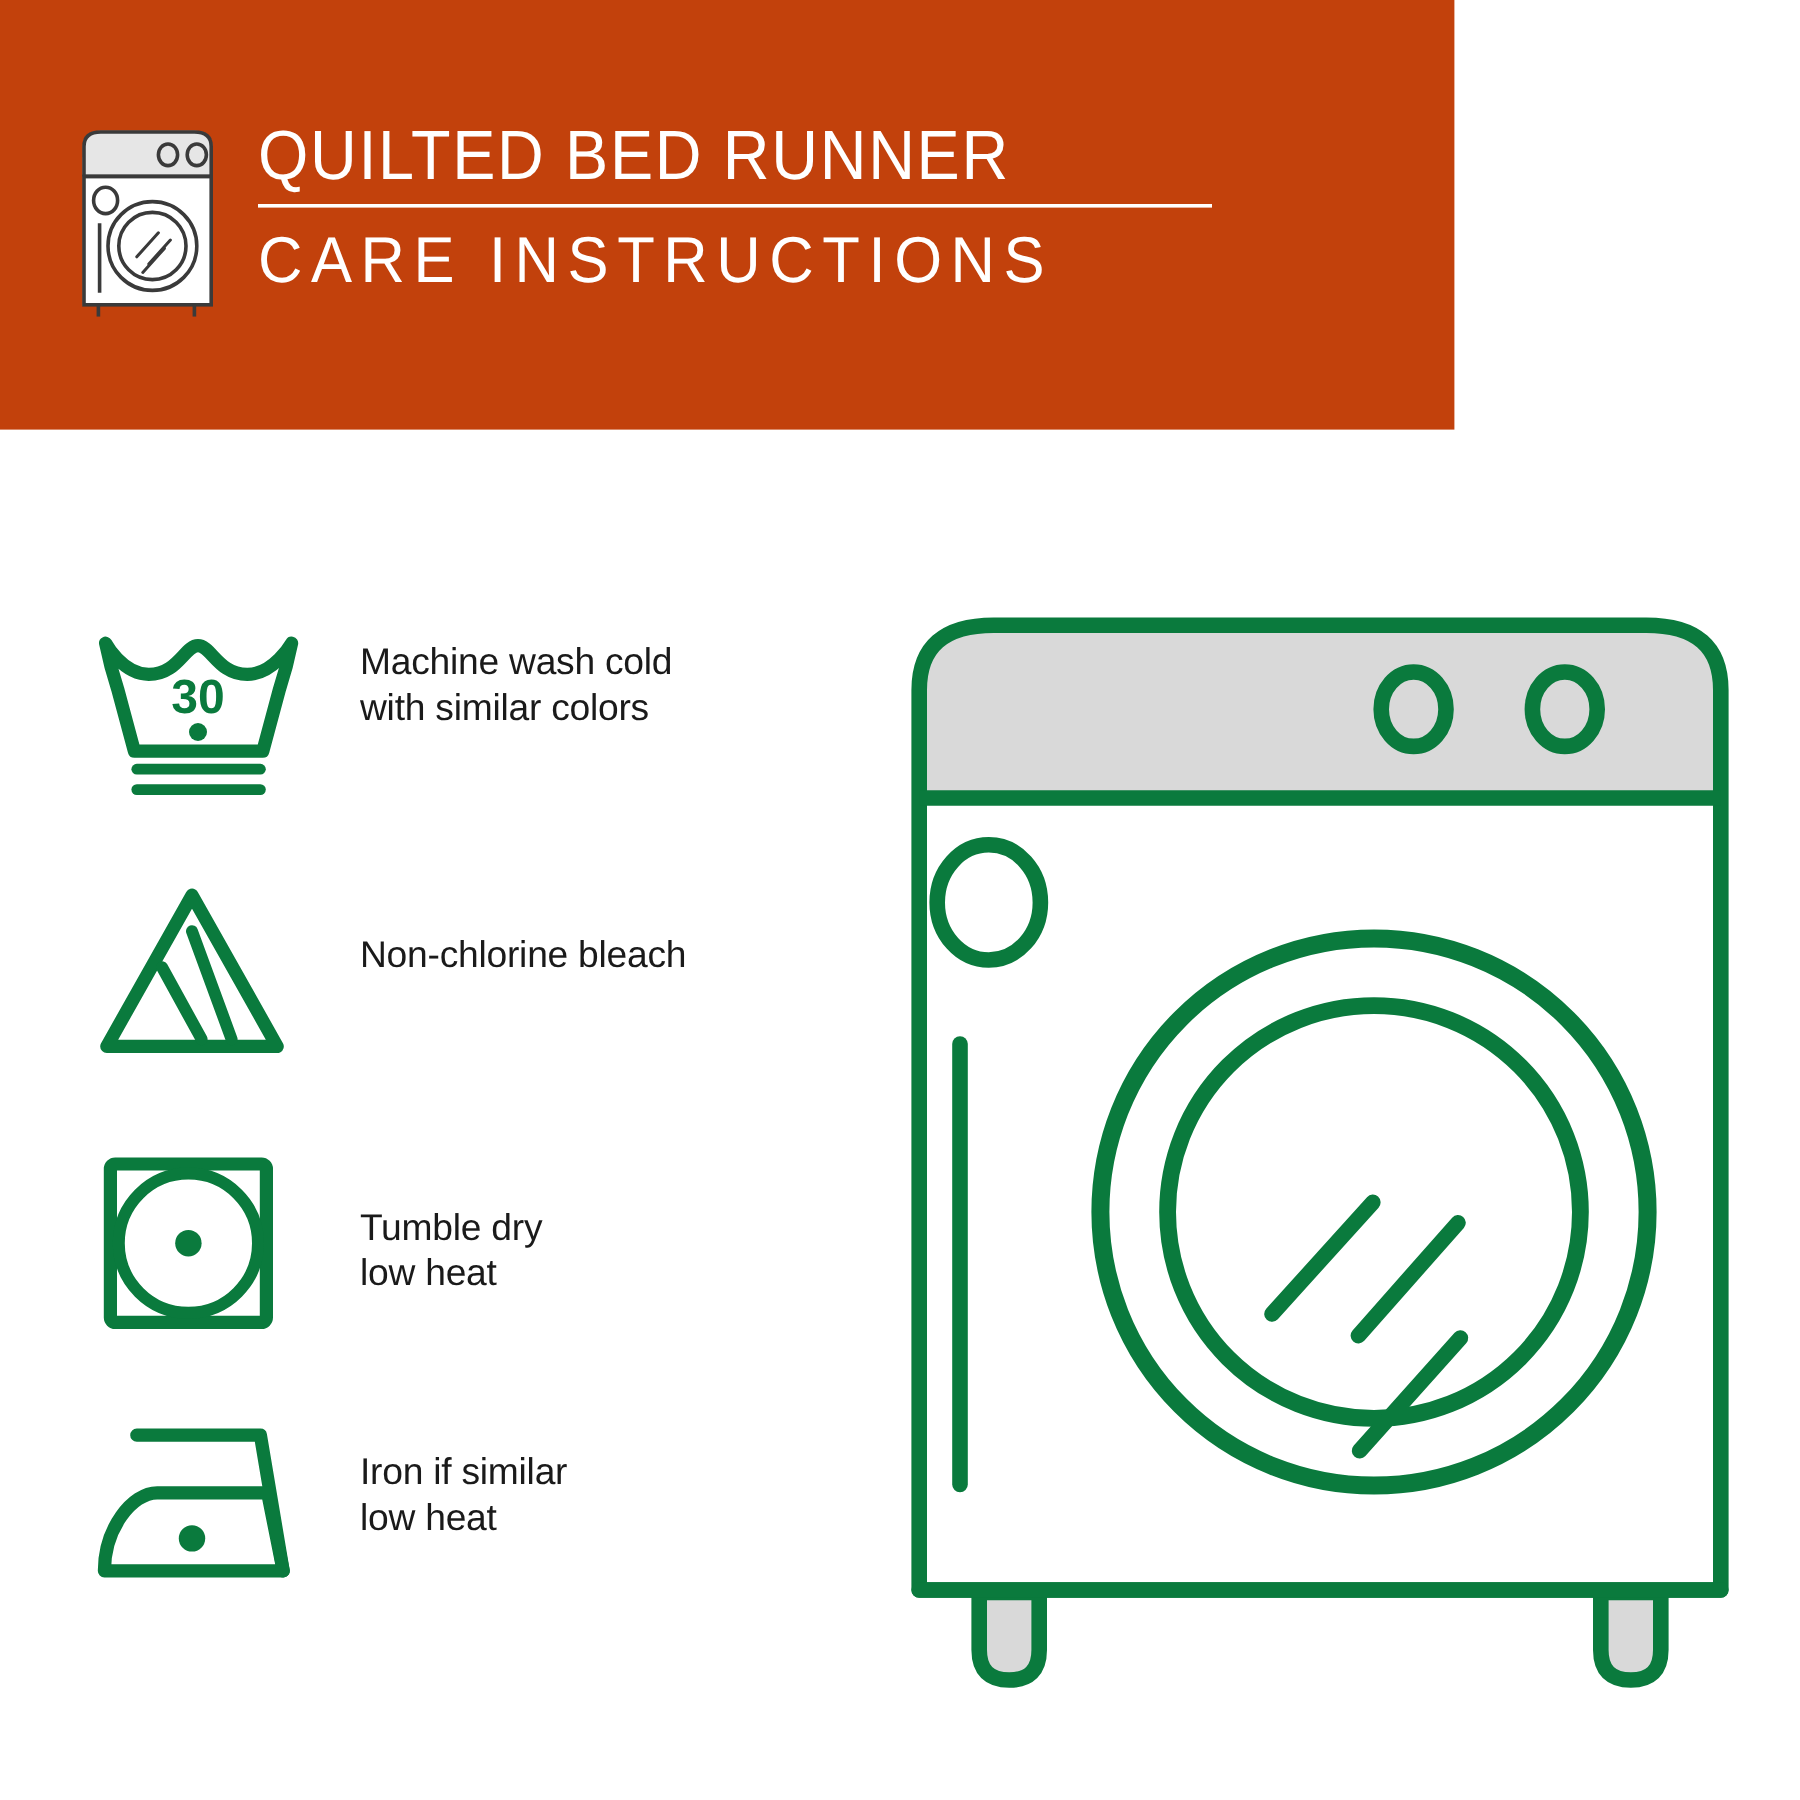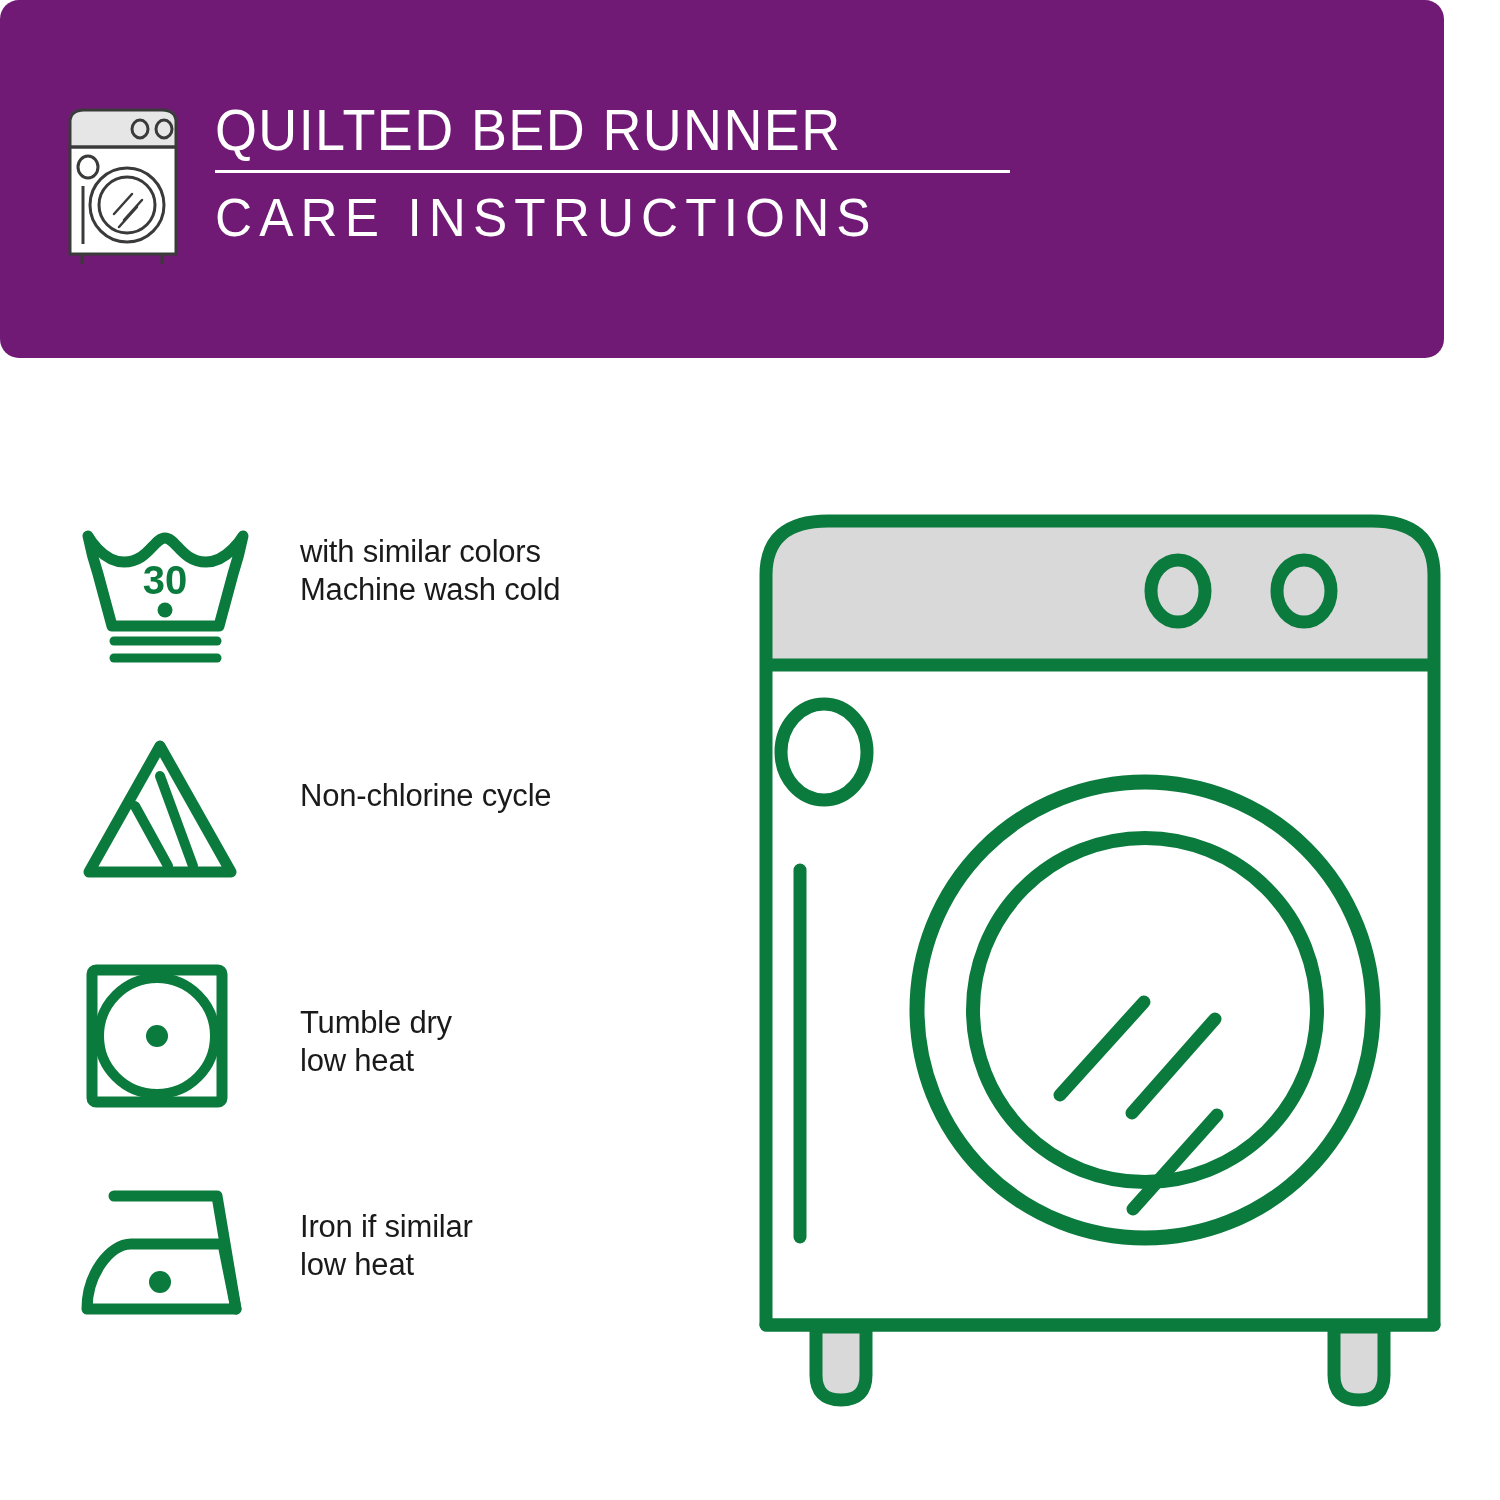--- a/index.html
+++ b/index.html
@@ -6,23 +6,22 @@
   body{
     width:1500px;height:1500px;
     background:#ffffff;
     font-family:"Liberation Sans", sans-serif;
     overflow:hidden;
     position:relative;
   }
 
   
   .header{
-    position:absolute;left:0;top:0;width:1444px;height:358px;
-    background:#701a75;
-    border-radius:19px;
+    position:absolute;left:0;top:0;width:1212px;height:358px;
+    background:#c2410c;
   }
   .header-logo{
     position:absolute;left:62px;top:104px;width:130px;height:160px;
   }
   .header-text{
     position:absolute;left:215px;top:98px;width:810px;
   }
   .title-main{
     color:#ffffff;
     font-family:"Liberation Sans Narrow","Liberation Sans",sans-serif;
@@ -137,35 +136,35 @@
 
         <text x="87" y="72" font-family="Liberation Sans, sans-serif" font-size="40" font-weight="bold" fill="#0A7A3D" text-anchor="middle">30</text>
 
         <circle cx="87" cy="88" r="7.5" fill="#0A7A3D"></circle>
 
         <line x1="36" y1="119" x2="139" y2="119" stroke="#0A7A3D" stroke-width="9" stroke-linecap="round"></line>
         <line x1="36" y1="136" x2="139" y2="136" stroke="#0A7A3D" stroke-width="9" stroke-linecap="round"></line>
       </svg>
     </div>
     <div class="care-text">
+      <div>Machine wash cold</div>
       <div>with similar colors</div>
-      <div>Machine wash cold</div>
     </div>
   </div>
 
   <div class="care-row r2">
     <div class="care-icon">
       <svg viewBox="0 0 175 150" width="175" height="150">
         <path d="M82 12 L153 138 L11 138 Z" fill="none" stroke="#0A7A3D" stroke-width="11" stroke-linejoin="round"></path>
         <line x1="82" y1="42" x2="115" y2="132" stroke="#0A7A3D" stroke-width="10" stroke-linecap="round"></line>
         <line x1="57" y1="72" x2="90" y2="132" stroke="#0A7A3D" stroke-width="10" stroke-linecap="round"></line>
       </svg>
     </div>
     <div class="care-text">
-      <div>Non-chlorine cycle</div>
+      <div>Non-chlorine bleach</div>
     </div>
   </div>
 
   <div class="care-row r3">
     <div class="care-icon">
       <svg viewBox="0 0 175 150" width="175" height="150">
         <rect x="14" y="8" width="130" height="132" rx="4" fill="none" stroke="#0A7A3D" stroke-width="11"></rect>
         <circle cx="79" cy="74" r="58" fill="none" stroke="#0A7A3D" stroke-width="10"></circle>
         <circle cx="79" cy="74" r="11" fill="#0A7A3D"></circle>
       </svg>

